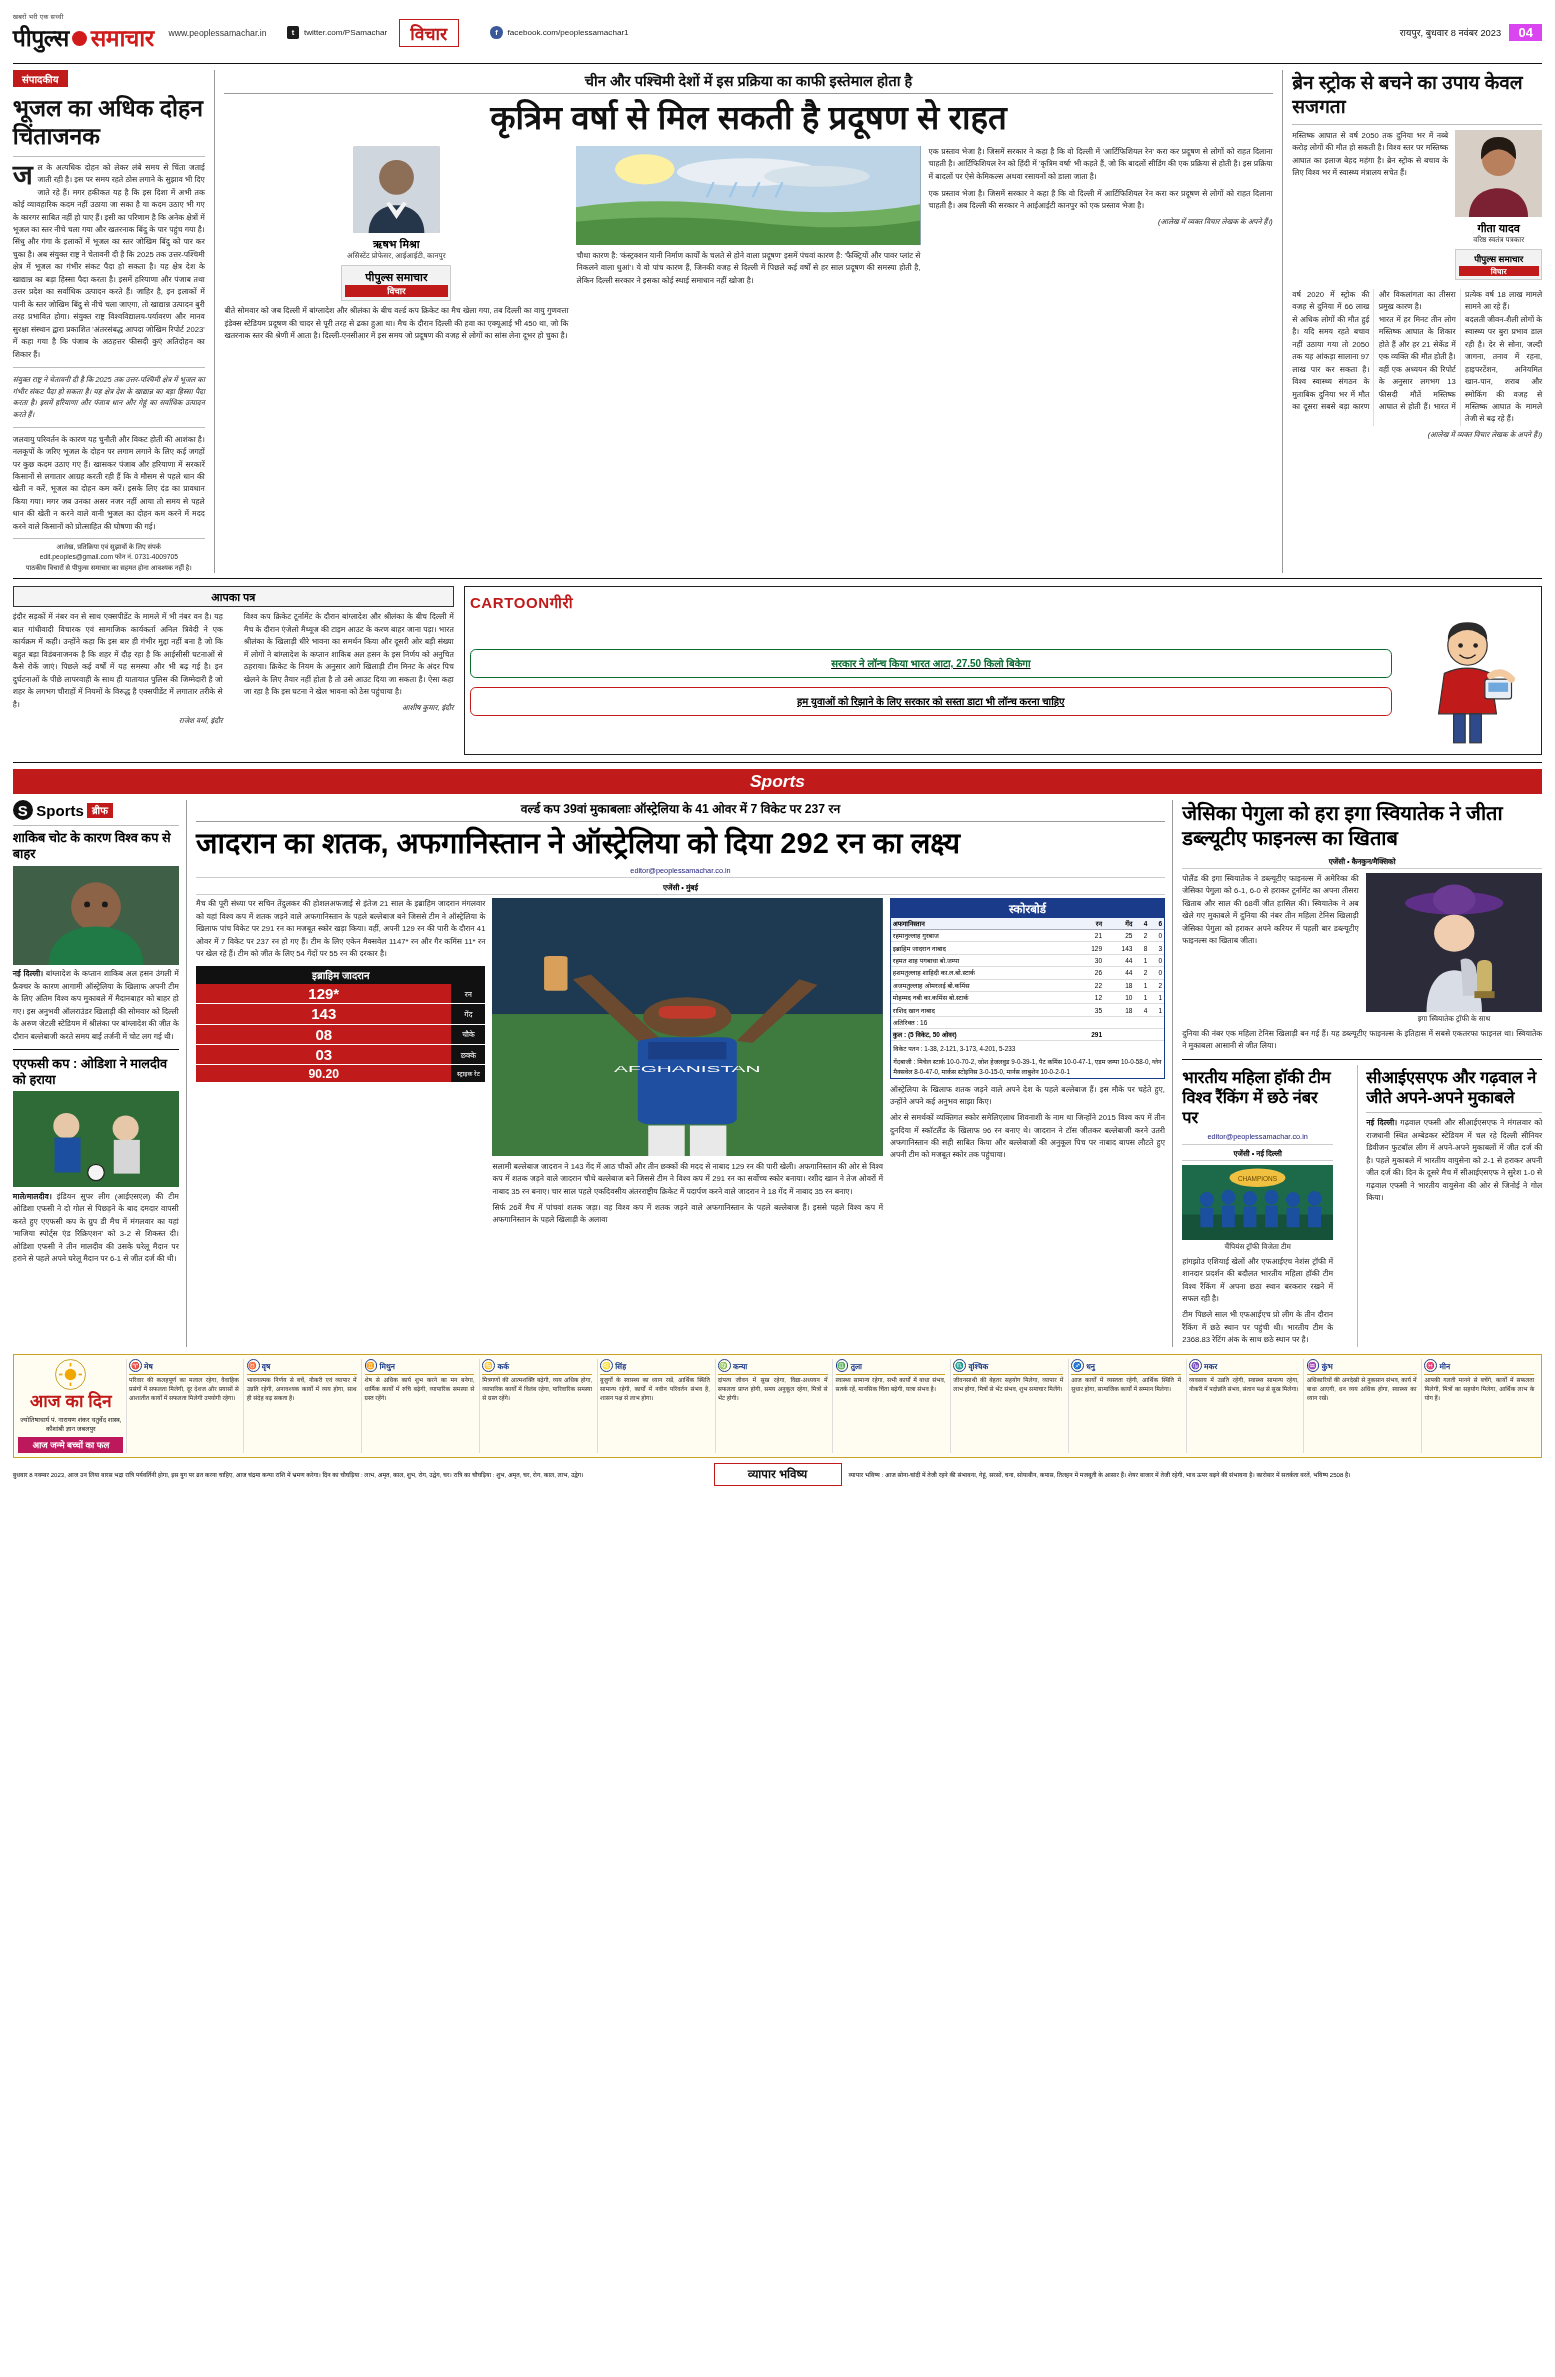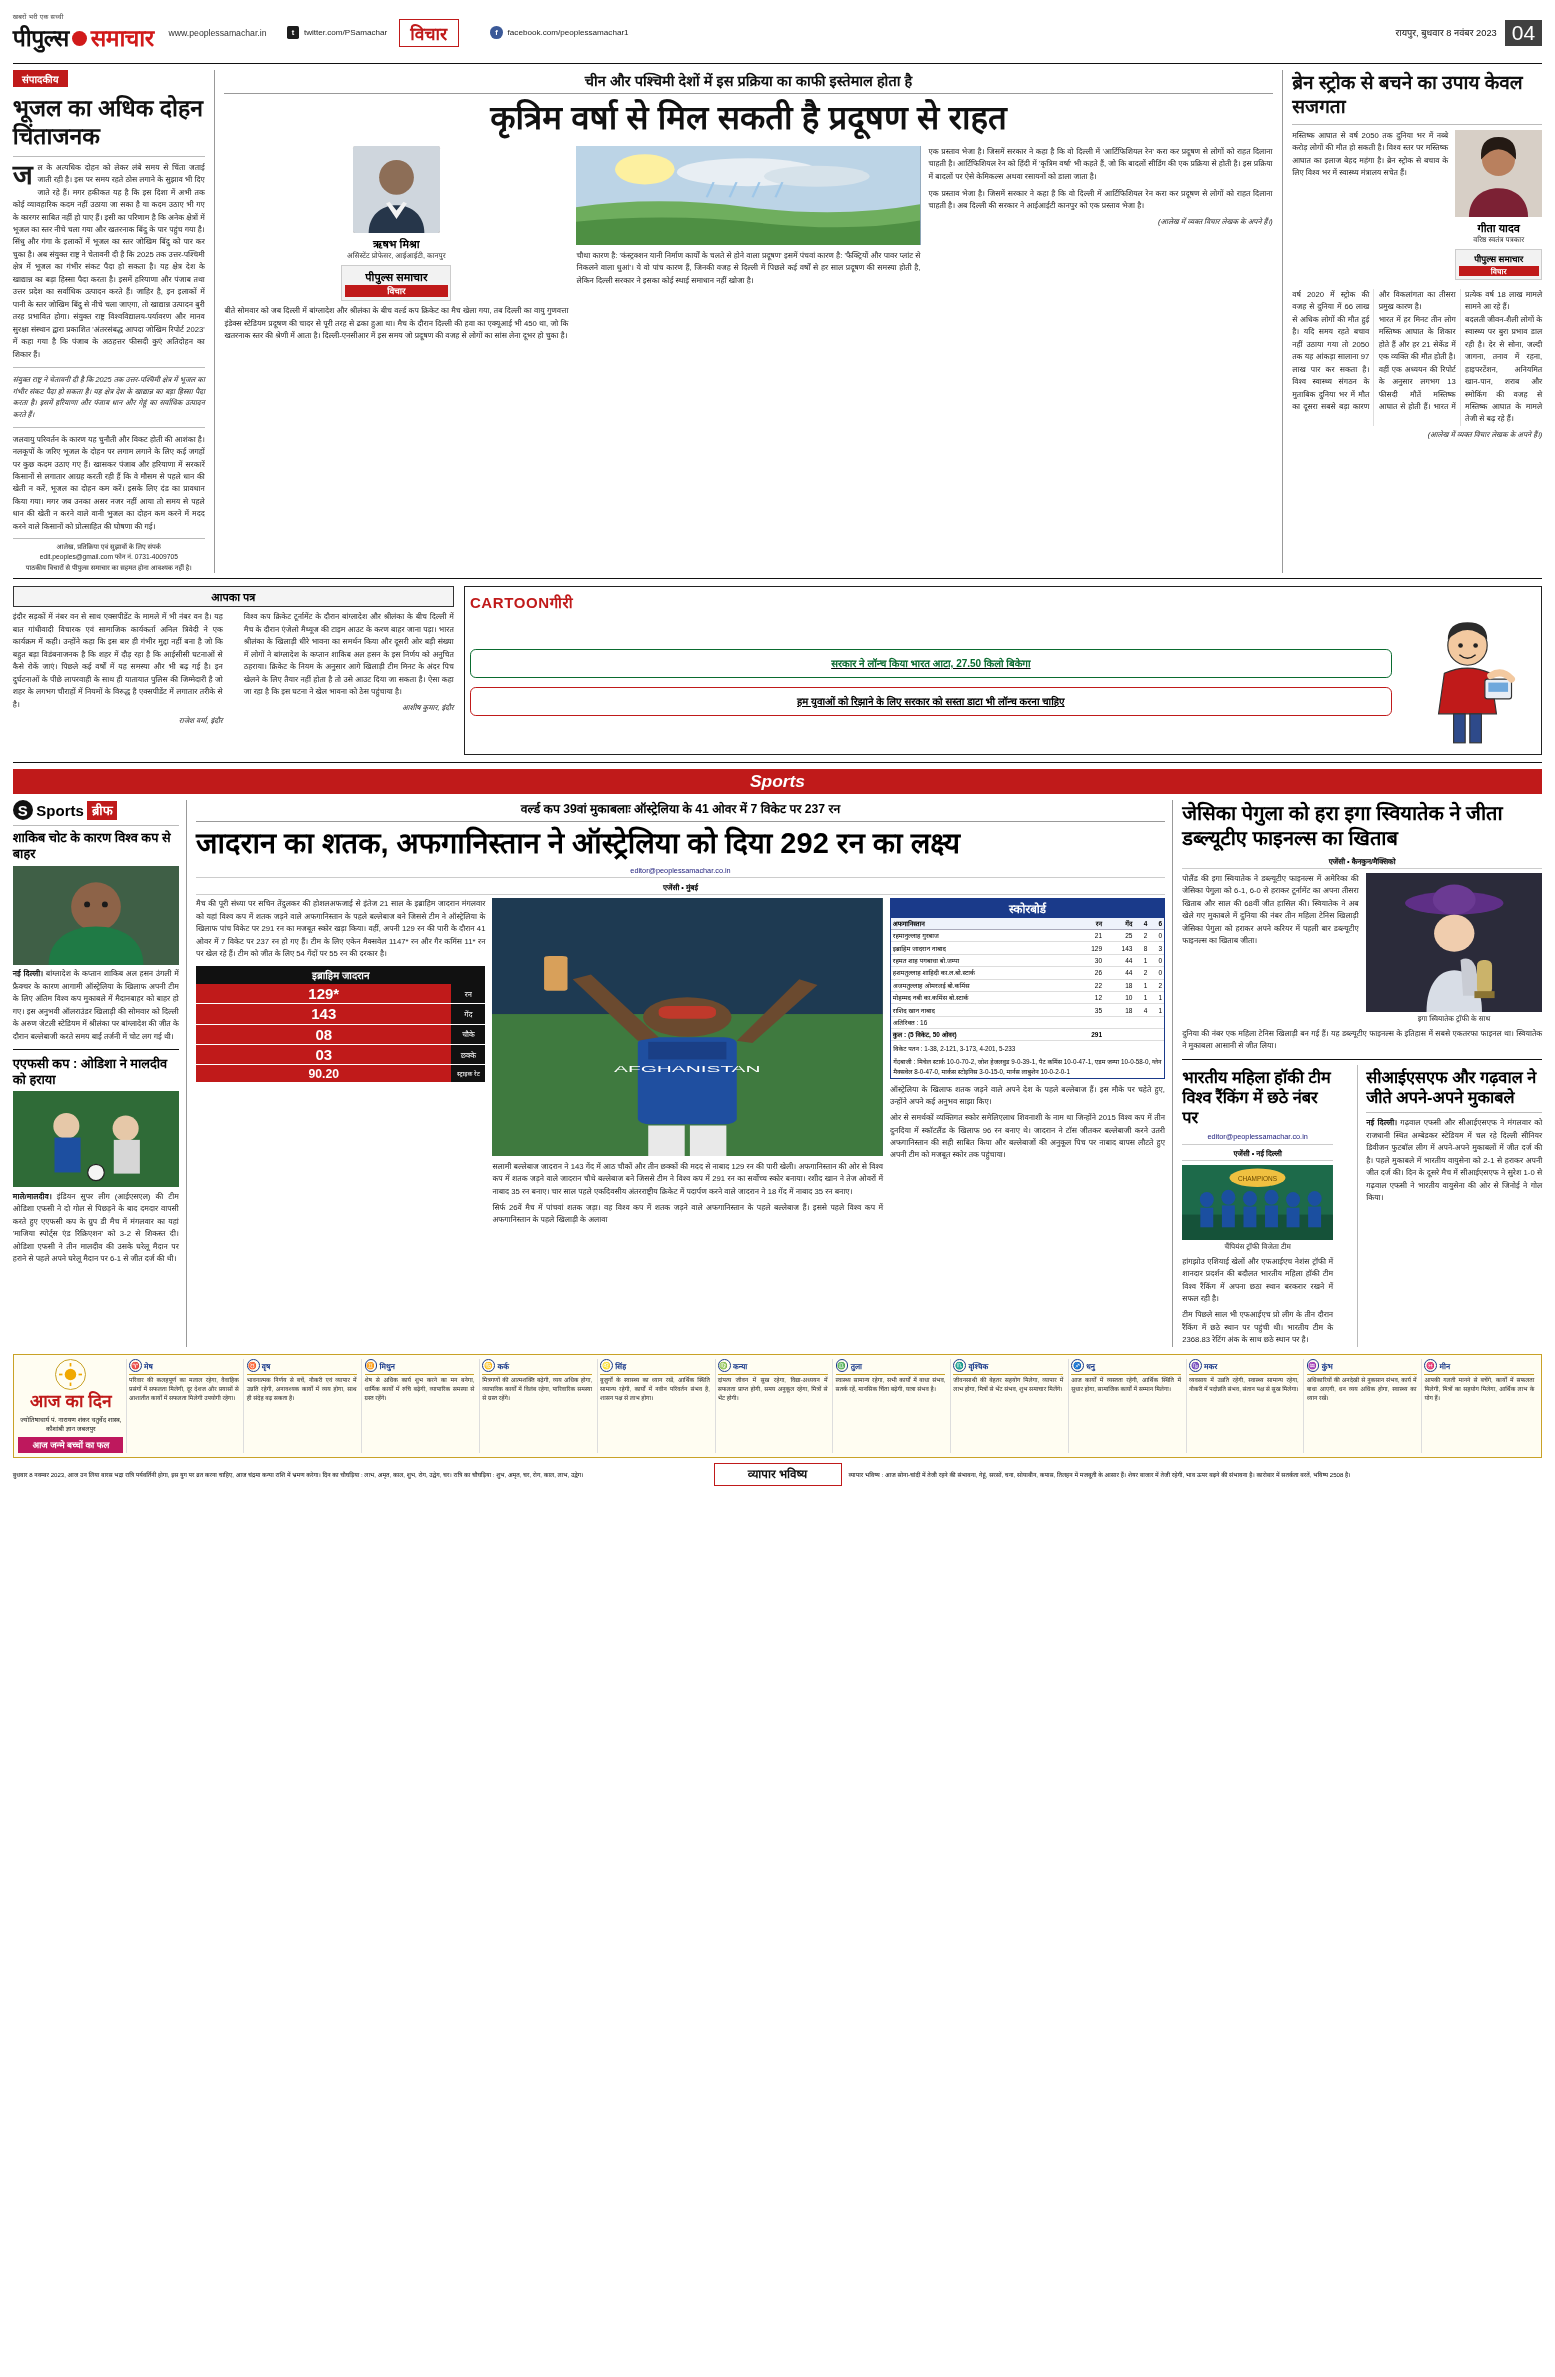--- a/index.html
+++ b/index.html
@@ -46,21 +46,21 @@
     border-radius: 1.7px; font-size: 7.5px; font-weight: bold;
   }
   .sq-icon.fb { background: #3b5998; border-radius: 50%; }
   .vichar-box {
     margin: 0 11.6px; border: 1.2px solid #c01a1a; padding: 1.2px 10.5px;
     color: #c01a1a; font-size: 17.4px; font-weight: bold;
   }
   .mh-right { margin-left: auto; display:flex; align-items: center; gap: 8.1px; }
   .mh-date { font-size: 9.3px; color: #111; }
   .pageno {
-    background: #404040; color: #fff; font-size: 21px; font-weight: normal;
+    background: #d946ef; color: #fff; font-size: 13px; font-weight: bold;
     padding: 1.2px 7px; min-width: 33px; text-align: center;
   }
 
   
   .top-grid {
     display: grid;
     grid-template-columns: 192px 1fr 250px;
     gap: 9.3px;
     margin-top: 5.8px;
     border-bottom: 1.7px solid #111;
@@ -146,21 +146,21 @@
   }
   .sports-grid { display: grid; grid-template-columns: 174px 1fr 360px; gap: 9.3px; }
   .sports-kicker { font-size: 12.2px; font-weight: bold; text-align:center; border-bottom: 0.6px solid #999; padding-bottom:3.5px;}
   h2.sports-head { font-size: 29px; line-height: 1.2; margin: 4.6px 0; font-weight: bold; }
   h2.sports-head-r { font-size: 20px; line-height: 1.25; margin: 1.2px 0 4.6px; font-weight: bold; }
   .byline { font-size: 7.3px; color: #1a1a7a; text-align: center; border-bottom:0.6px solid #ccc; padding-bottom:2.3px; margin-bottom:3.5px;}
   .agency { font-size: 7.3px; font-weight: bold; text-align:center; border-bottom:0.6px solid #ccc; padding-bottom:2.3px; margin-bottom:3.5px;}
 
   .sbrief-logo { display:flex; align-items:center; gap:3.5px; font-size: 15px; font-weight: bold; }
   .sbrief-s { background:#111; color:#fff; width:20px;height:20px; border-radius:50%; display:flex;align-items:center;justify-content:center;}
-  .brief-tag { background:#c01a1a; color:#fff; font-size:13px; padding:0.6px 4.6px; }
+  .brief-tag { background:#c01a1a; color:#fff; font-size:10px; padding:0.6px 4.6px; }
 
   .scorebox { border: 0.6px solid #1a3a8a; }
   .scorebox-head { background:#1a3a8a; color:#fff; text-align:center; font-size:11.6px; font-weight:bold; padding:1.7px;}
   table.score { width: 100%; border-collapse: collapse; font-size: 6.5px; }
   table.score th { background:#eef2fb; border-bottom:0.6px solid #aab; padding:1.2px 1.7px; text-align:right; font-weight:bold;}
   table.score th:first-child { text-align:left; }
   table.score td { border-bottom:0.6px solid #ddd; padding:1.2px 1.7px; text-align:right; }
   table.score td:first-child { text-align:left; }
   .score-note { font-size: 6.3px; line-height:1.45; padding: 2.3px; text-align: justify; }
 

